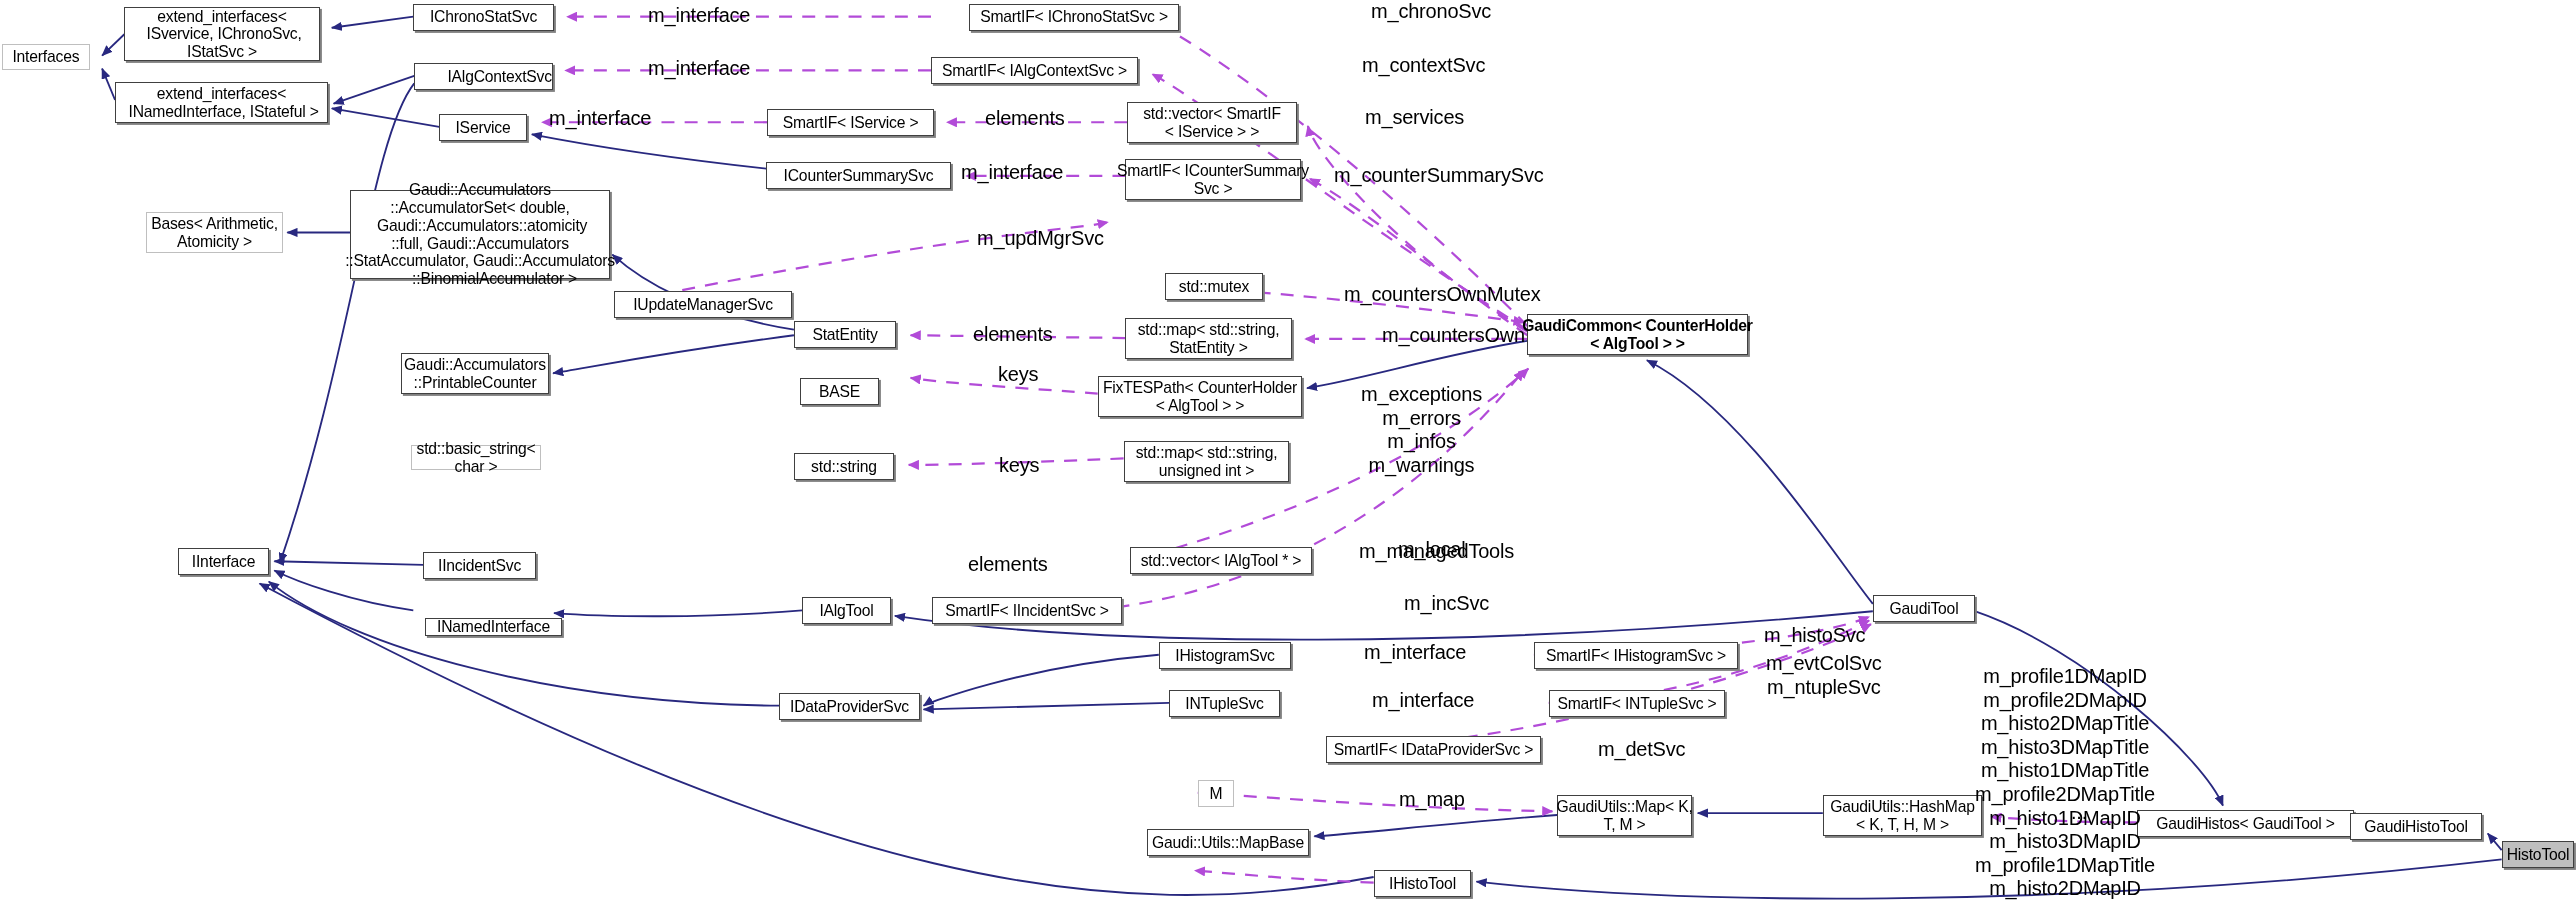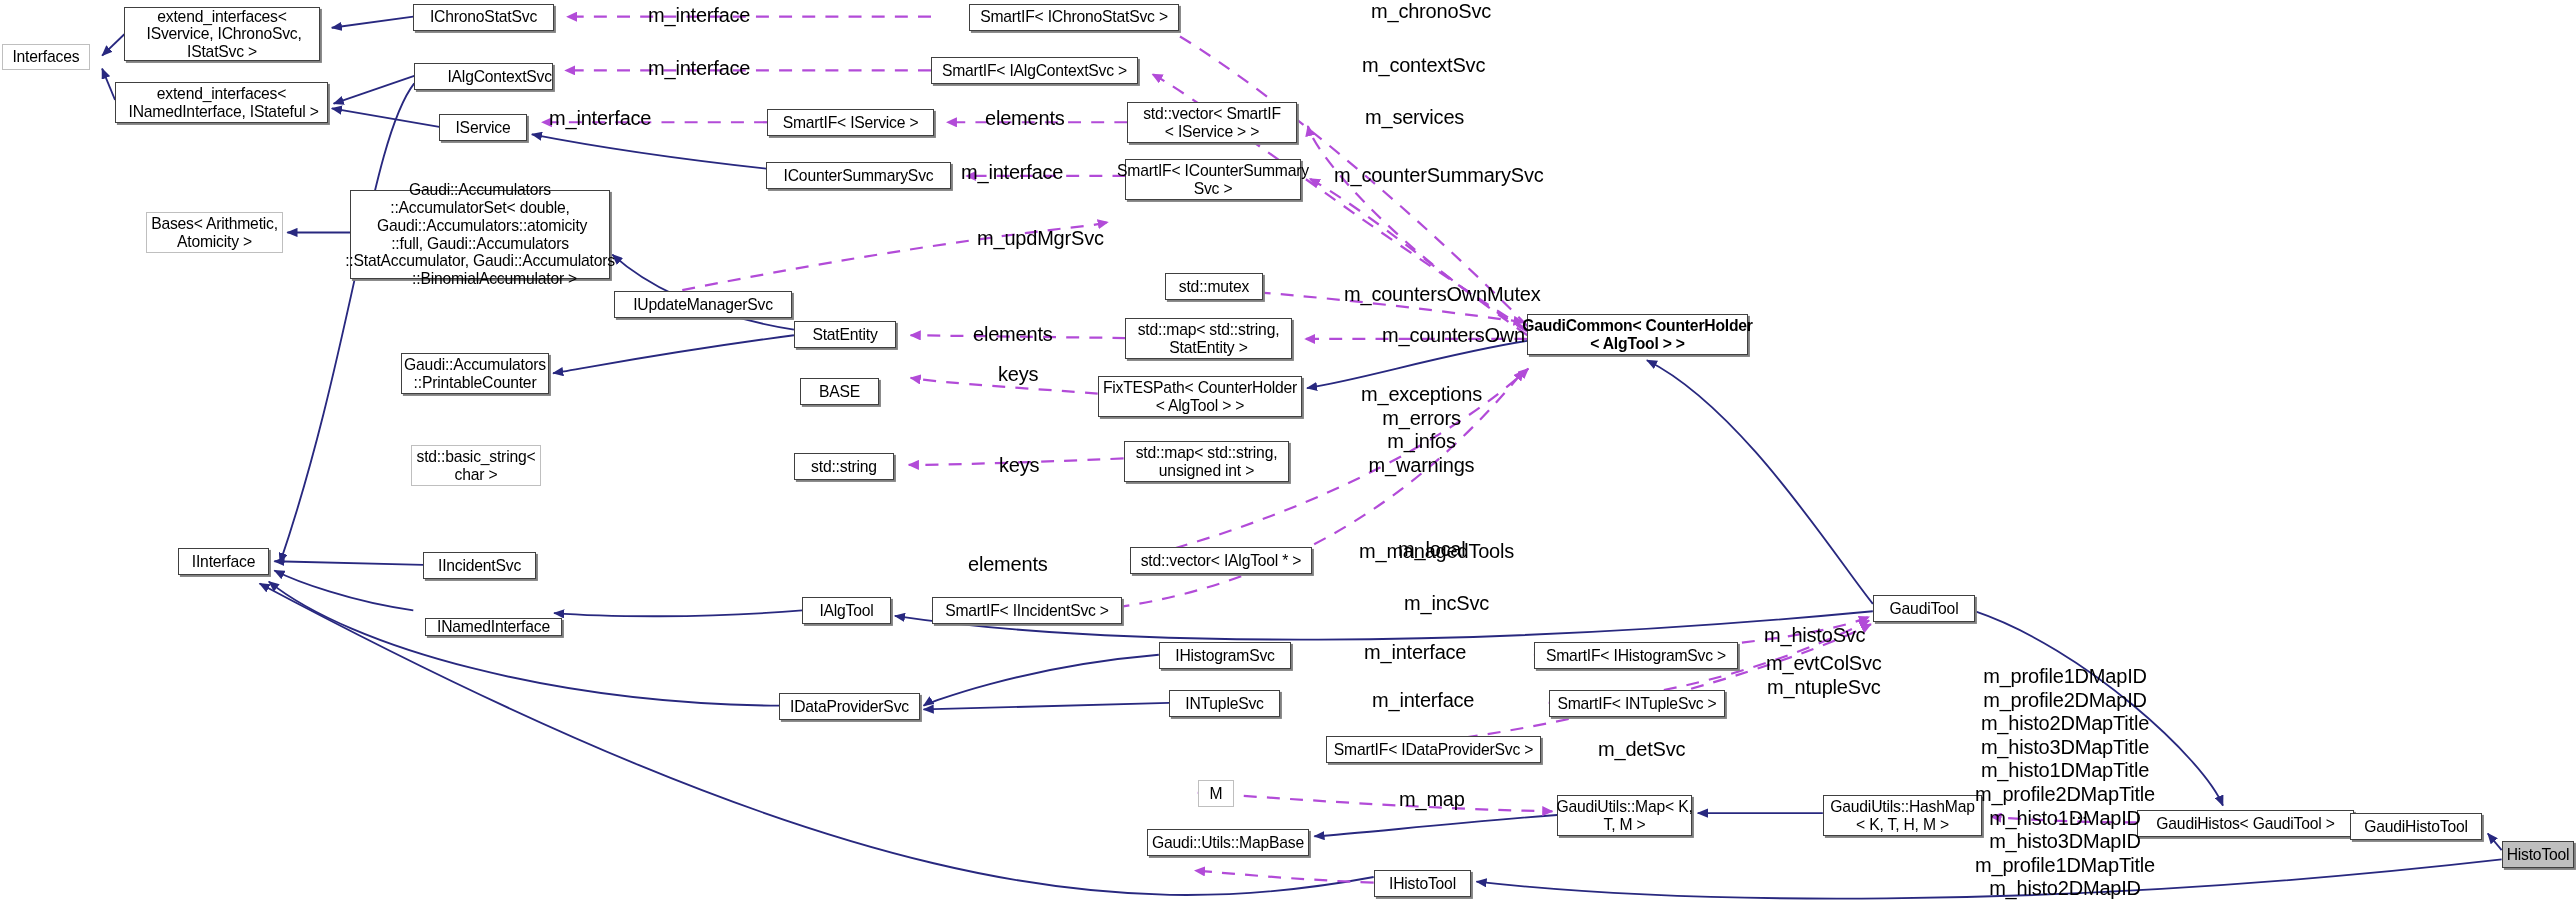--- a/index.html
+++ b/index.html
@@ -169,21 +169,21 @@
 ::AccumulatorSet&lt; double,
  Gaudi::Accumulators::atomicity
 ::full, Gaudi::Accumulators
 ::StatAccumulator, Gaudi::Accumulators
        ::BinomialAccumulator &gt;</div>
       <div class="node solid" style="left: 614px; top: 291px; width: 178px; height: 27px;">IUpdateManagerSvc</div>
       <div class="node solid" style="left: 794px; top: 321px; width: 102px; height: 27px;">StatEntity</div>
       <div class="node solid" style="left: 401px; top: 353px; width: 148px; height: 41px;">Gaudi::Accumulators
 ::PrintableCounter</div>
       <div class="node solid" style="left: 800px; top: 378px; width: 79px; height: 27px; text-align: right;">BASE</div>
-      <div class="node plain" style="left: 411px; top: 445px; width: 130px; height: 41px;">std::basic_string&lt;
+      <div class="node plain" style="left: 411px; top: 445px; width: 130px; height: 25px;">std::basic_string&lt;
 char &gt;</div>
       <div class="node solid" style="left: 794px; top: 453px; width: 100px; height: 27px;">std::string</div>
       <div class="node solid" style="left: 178px; top: 548px; width: 91px; height: 27px;">IInterface</div>
       <div class="node solid" style="left: 423px; top: 552px; width: 113px; height: 27px;">IIncidentSvc</div>
       <div class="node solid" style="left: 413px; top: 618px; width: 137px; height: 18px; margin-left: 12px;">INamedInterface</div>
       <div class="node solid" style="left: 802px; top: 597px; width: 89px; height: 27px;">IAlgTool</div>
       <div class="node solid" style="left: 779px; top: 693px; width: 141px; height: 27px;">IDataProviderSvc</div>
       <div class="node solid" style="left: 1159px; top: 642px; width: 132px; height: 27px;">IHistogramSvc</div>
       <div class="node solid" style="left: 1169px; top: 690px; width: 111px; height: 27px;">INTupleSvc</div>
       <div class="node solid" style="left: 931px; top: 3.7px; width: 210px; height: 27px; margin-left: 38px;">SmartIF&lt; IChronoStatSvc &gt;</div>

